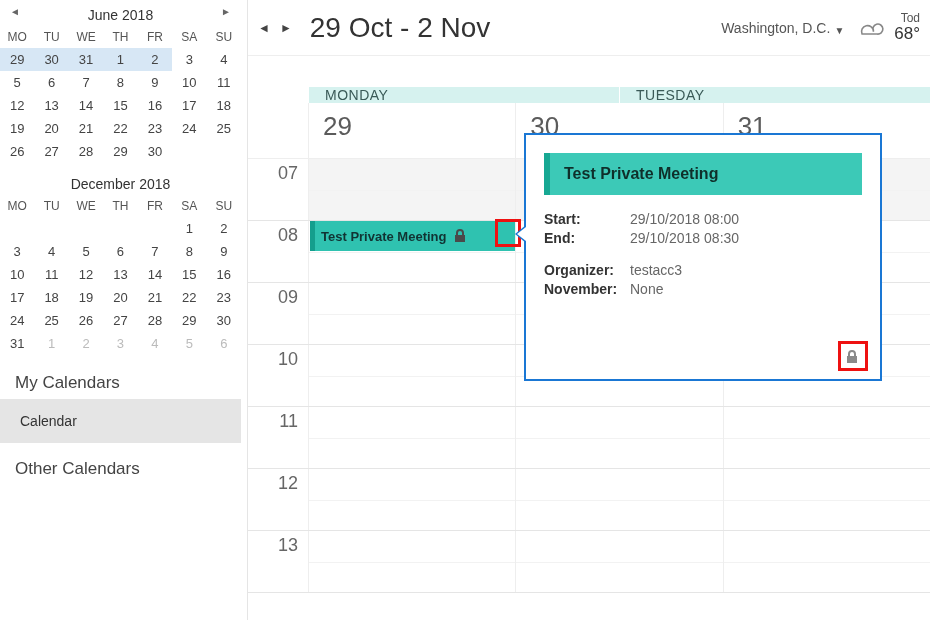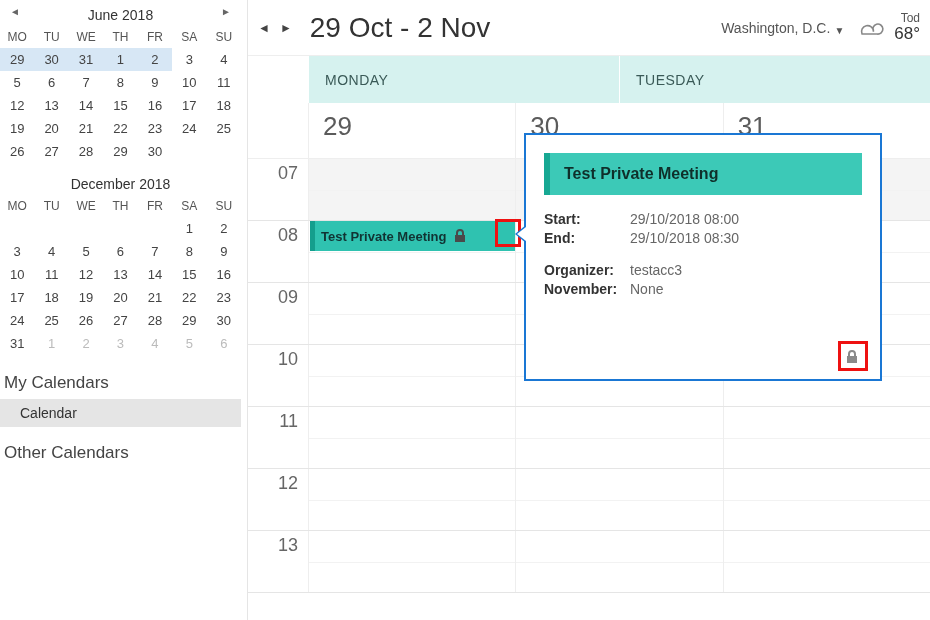--- a/index.html
+++ b/index.html
@@ -13,39 +13,39 @@
   .mini-cal-title { font-size:14px; color:#333; }
   .mini-nav { position:absolute; top:2px; font-size:10px; color:#666; cursor:pointer; user-select:none;}
   .mini-nav.left{ left:10px;} .mini-nav.right{ right:10px;}
   .mini-grid { width:100%; border-collapse:collapse; table-layout:fixed; }
   .mini-grid th { font-size:12px; font-weight:400; color:#555; padding:4px 0; }
   .mini-grid td { font-size:13px; text-align:center; padding:4px 0; color:#444; }
   .mini-grid td.dim { color:#bbb; }
   .mini-grid td.hl  { background:#d7e7f5; }
   .mini-grid td.empty { color:transparent; }
 
-  .cal-list-head { font-size:17px; color:#444; padding:8px 4px 6px 4px;}
-  .cal-list-item { background:#e5e5e5; font-size:14px; padding:6px 20px; margin:0 0 8px 0;}
+  .cal-list-head { font-size:17px; color:#444; padding:8px 4px 6px 15px;}
+  .cal-list-item { background:#e5e5e5; font-size:14px; padding:14px 20px; margin:0 0 8px 0;}
 
   
   .main { flex:1; position:relative; }
   .topbar { height:56px; border-bottom:1px solid #eee; display:flex; align-items:center; padding:0 10px;}
   .nav-arrows { display:flex; gap:10px; font-size:12px; color:#444; margin-right:18px;}
   .nav-arrows span{ cursor:pointer; }
   .range-title { font-size:28px; color:#333; flex:0 0 auto;}
   .weather { margin-left:auto; display:flex; align-items:center; gap:8px; }
   .weather-loc { font-size:14px; color:#555; display:flex; align-items:flex-end; gap:4px;}
   .weather-caret{ font-size:10px; color:#555;}
   .weather-icon svg{display:block;}
   .weather-temp { text-align:right; font-size:12px; line-height:1.1;}
   .weather-temp .dayw{ font-size:12px; color:#555;}
   .weather-temp .tval{ font-size:17px; color:#333;}
 
   
-  .dayhead-row { height:47px; display:flex; }
+  .dayhead-row { height:47px; display:flex;align-items:flex-end; }
   .gutter { width:60px; flex:0 0 60px; }
   .daycol { flex:1; background:#d6f2ef; border-left:1px solid #fff; display:flex; align-items:center; padding-left:16px; font-size:14px; letter-spacing:.5px; color:#3a5a57;}
   .daycol.wed{ background:#b0e8e0; color:#2d4a47;}
   
   .date-row{ height:56px; display:flex; border-bottom:1px solid #eee;}
   .datecell{ flex:1; border-left:1px solid #eee; font-size:26px; color:#5b5b5b; padding:8px 0 0 14px;}
   .date-row .gutter{ border:none;}
 
   
   .grid{ position:relative; }

